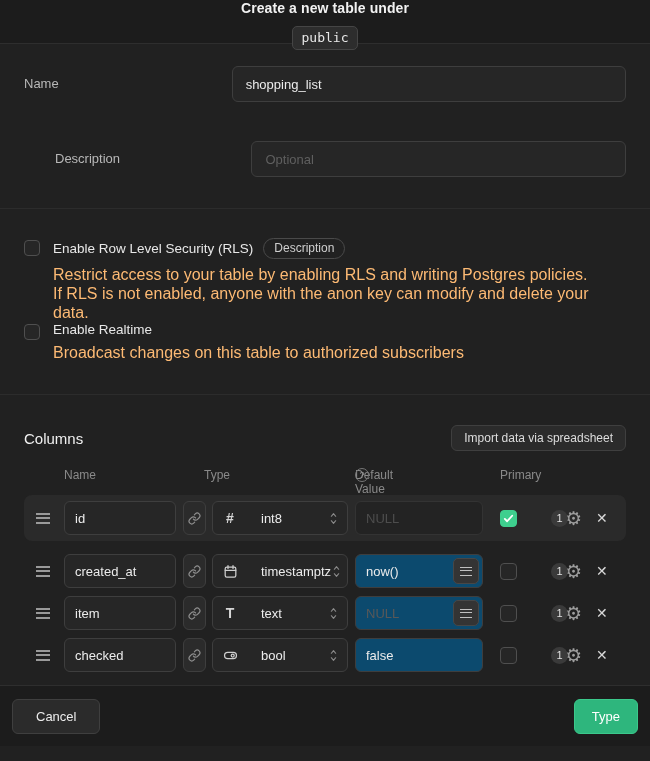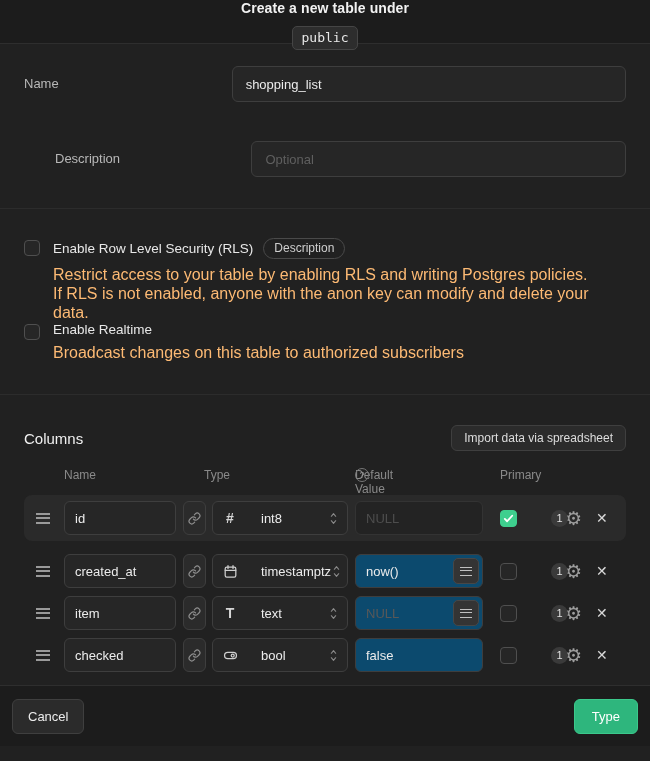--- a/index.html
+++ b/index.html
@@ -142,21 +142,21 @@
     margin-left:12px; background:none; border:none; color:#d8d8d8;
     font-family:"DejaVu Sans", sans-serif; font-size:14px; line-height:1; padding:0 2px;
   }
 
   
   .ftr {
     height:61px; background:#1c1c1c; border-top:1px solid #2e2e2e;
     display:flex; align-items:center; justify-content:space-between; padding:0 12px;
   }
   .cancel-btn {
-    height:35px; padding:0 15px; font-size:13px; color:#ececec;
+    height:35px; padding:0 23px; font-size:13px; color:#ececec;
     background:#2b2b2b; border:1px solid #3f3f3f; border-radius:6px;
   }
   .save-btn {
     height:35px; padding:0 17px; font-size:13px; color:#ffffff;
     background:#2eb67d; border:1px solid #3bc88b; border-radius:6px;
   }
 </style>
 </head>
 <body>
 

